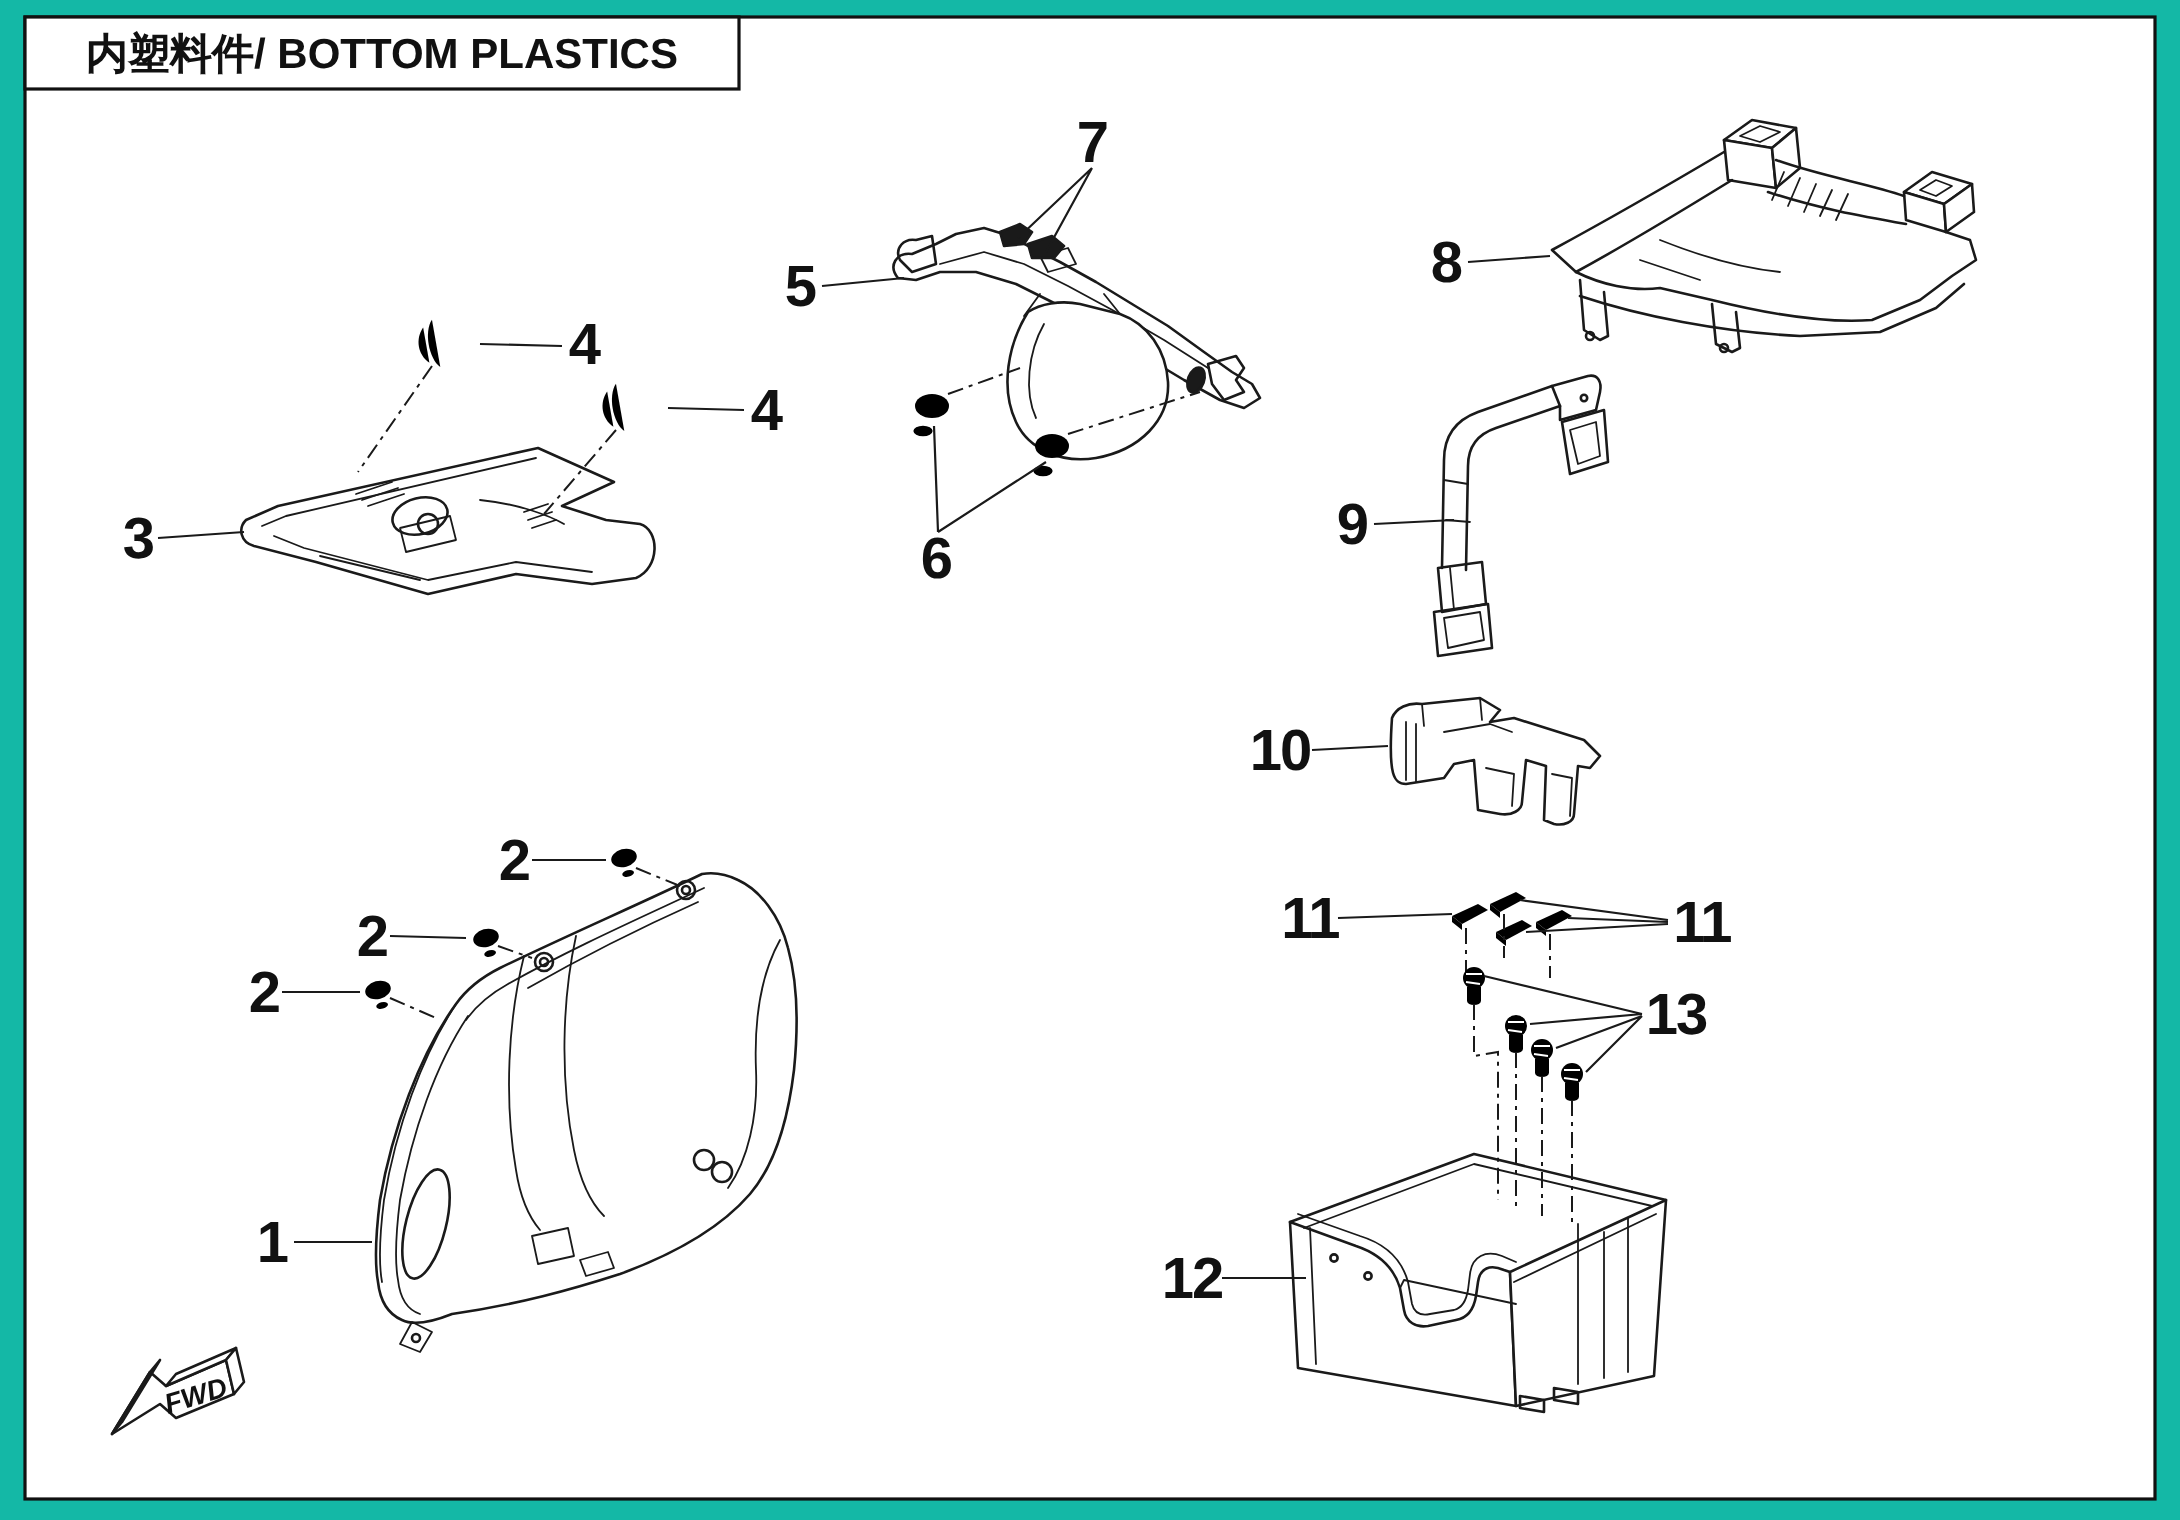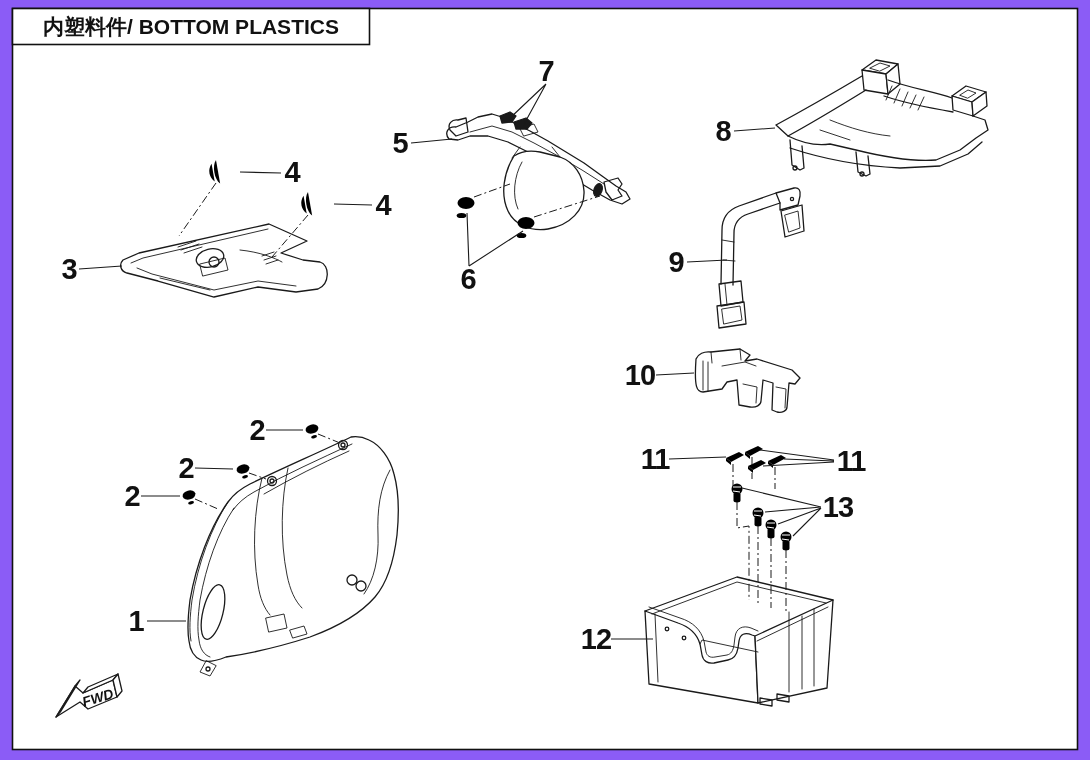--- a/index.html
+++ b/index.html
@@ -1,16 +1,16 @@
 <!DOCTYPE html>
 <html><head>
 <meta charset="utf-8">
 <style>
   html,body{margin:0;padding:0;background:#fff;}
-  .page{position:relative;width:1090px;height:760px;background:#8b5cf6;overflow:hidden;
+  .page{position:relative;width:1090px;height:760px;background:#14b8a6;overflow:hidden;
         font-family:"Liberation Sans",sans-serif;}
   svg{display:block}
   .art path,.art line,.art ellipse,.art circle,.art rect,.art polyline,.art polygon{
       fill:none;stroke:#1a1a1a;stroke-width:1.3;stroke-linejoin:round;stroke-linecap:round;}
   .art .fillw{fill:#ffffff;}
   .art .dark{fill:#1a1a1a;}
   .art .thin{stroke-width:0.9;}
   .leader{stroke:#1a1a1a;stroke-width:1.1;fill:none;}
   .cl{stroke:#1a1a1a;stroke-width:1;fill:none;stroke-dasharray:8 3 2 3;}
   .callout{font-family:"Liberation Sans",sans-serif;font-weight:bold;font-size:29px;

